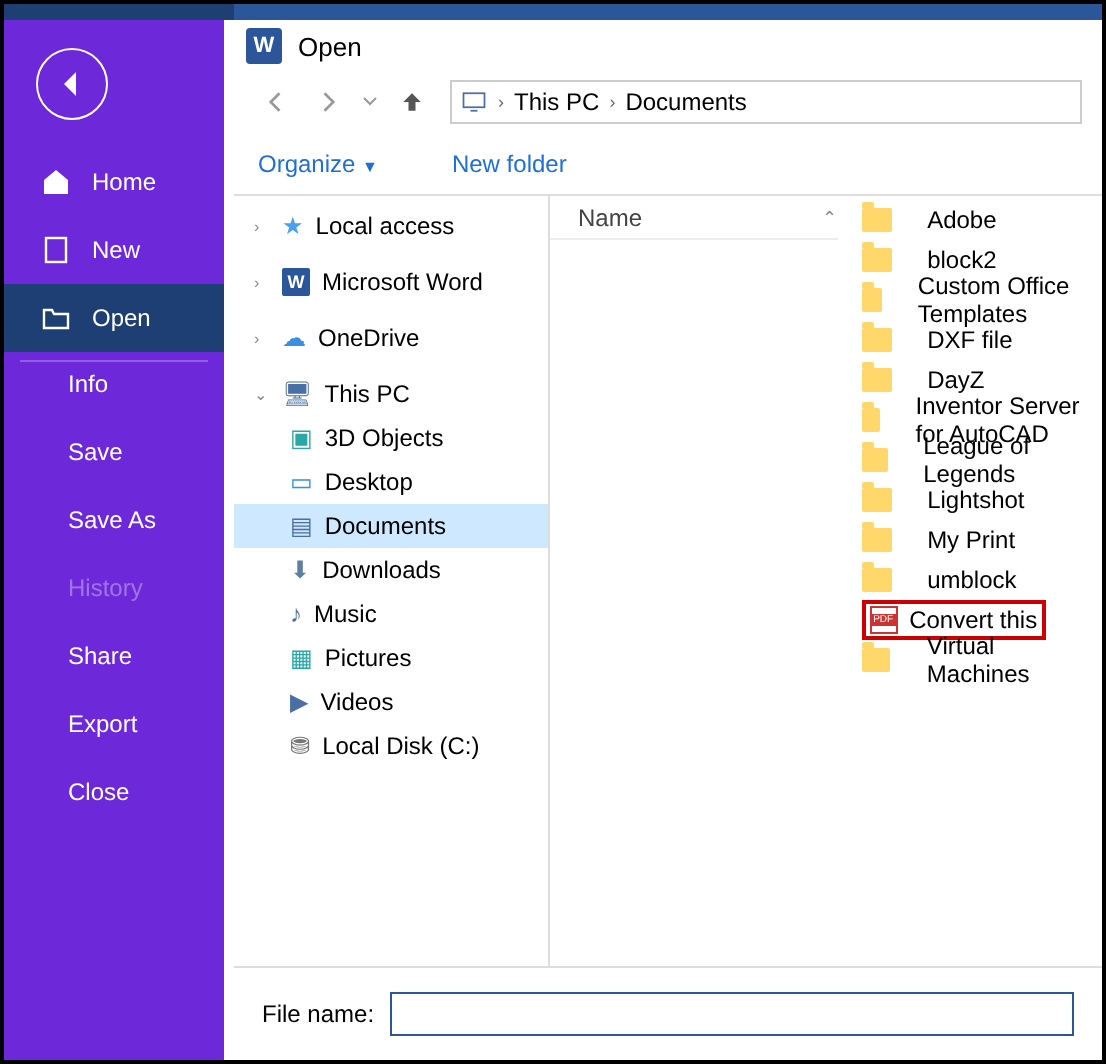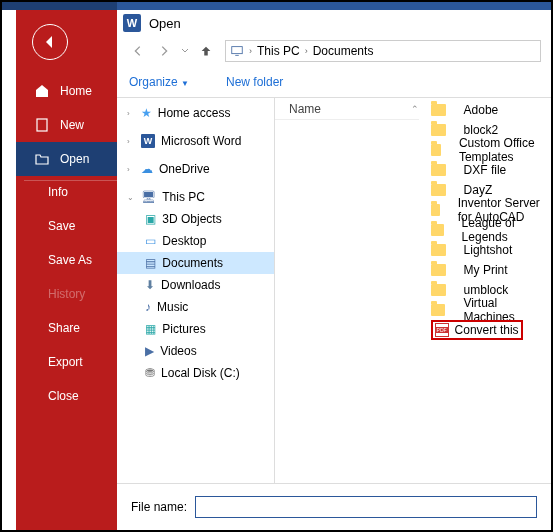--- a/index.html
+++ b/index.html
@@ -1,19 +1,19 @@
 <!DOCTYPE html>
 <html><head>
 <meta charset="utf-8">
 <style>
 *{box-sizing:border-box;margin:0;padding:0;font-family:"Segoe UI",Tahoma,sans-serif;font-size:12px}
 body{width:553px;height:532px;background:#fff;border:2px solid #000;overflow:hidden;position:relative}
 .top-strip{height:8px;background:#2b579a;display:flex}
 .top-strip .dark{width:115px;background:#1e3f73}
-.word-sidebar{position:absolute;left:14px;top:8px;width:110px;height:522px;background:#b91c1c;color:#fff}
+.word-sidebar{position:absolute;left:0;top:8px;width:110px;height:522px;background:#6d28d9;color:#fff}
 .back-btn{width:36px;height:36px;border:1.5px solid #fff;border-radius:50%;margin:14px 0 14px 16px;display:flex;align-items:center;justify-content:center;cursor:pointer}
 .back-btn svg{width:16px;height:16px;fill:#fff}
 .nav-item{display:flex;align-items:center;height:34px;padding-left:18px;cursor:pointer;font-size:13px}
 .nav-item.selected{background:#1e3f73}
 .nav-item .ic{width:16px;height:16px;margin-right:10px;flex-shrink:0}
 .nav-divider{height:1px;background:rgba(255,255,255,.25);margin:4px 8px}
 .sub-item{padding-left:32px;height:34px;display:flex;align-items:flex-start;cursor:pointer;font-size:13px}
 .sub-item.disabled{color:rgba(255,255,255,.35)}
 .dialog{position:absolute;left:115px;top:8px;right:0;bottom:0;background:#fff;display:flex;flex-direction:column}
 .title-row{height:26px;display:flex;align-items:center;padding-left:6px;gap:8px}
@@ -155,21 +155,21 @@
   <div class="toolbar-row">
     <span class="org"><span>Organize</span> <span style="font-size:8px">▼</span></span>
     <span class="nf">New folder</span>
   </div>
 
   <div class="body-row">
     <div class="tree">
       <div class="tree-item">
           <span class="tree-caret">›</span>
           <span class="ic-star">★</span>
-          <span>Home access</span>
+          <span>Local access</span>
         </div>
       <div style="height:6px"></div>
       <div class="tree-item">
           <span class="tree-caret">›</span>
           <span class="ic-word">W</span>
           <span>Microsoft Word</span>
         </div>
       <div style="height:6px"></div>
       <div class="tree-item">
           <span class="tree-caret">›</span>
@@ -256,29 +256,29 @@
           </div>
         <div class="file-row">
             <span class="folder-icon"></span>
             <span>My Print</span>
           </div>
         <div class="file-row">
             <span class="folder-icon"></span>
             <span>umblock</span>
           </div>
         <div class="file-row">
-            <span class="folder-icon"></span>
-            <span>Virtual Machines</span>
-          </div>
-        <div class="file-row">
           <span class="highlight-box">
             <span class="pdf-icon"></span>
             <span>Convert this</span>
           </span>
         </div>
+        <div class="file-row">
+            <span class="folder-icon"></span>
+            <span>Virtual Machines</span>
+          </div>
       </div>
     </div>
   </div>
 
   <div class="filename-row">
     <label>File name:</label>
     <input type="text" value="" style="">
   </div>
 </div>
 

